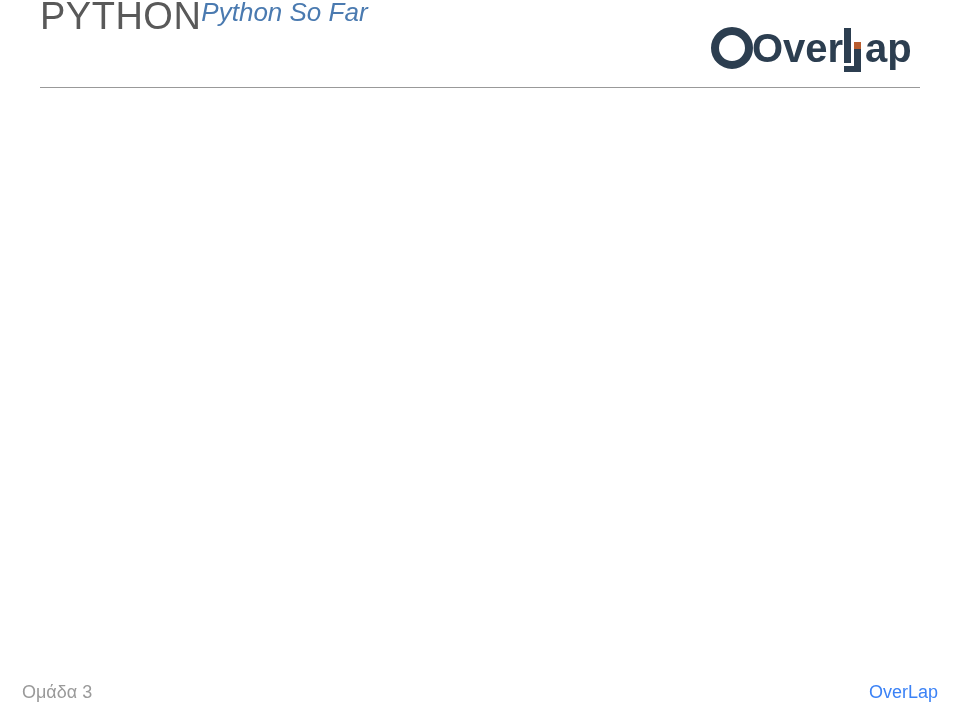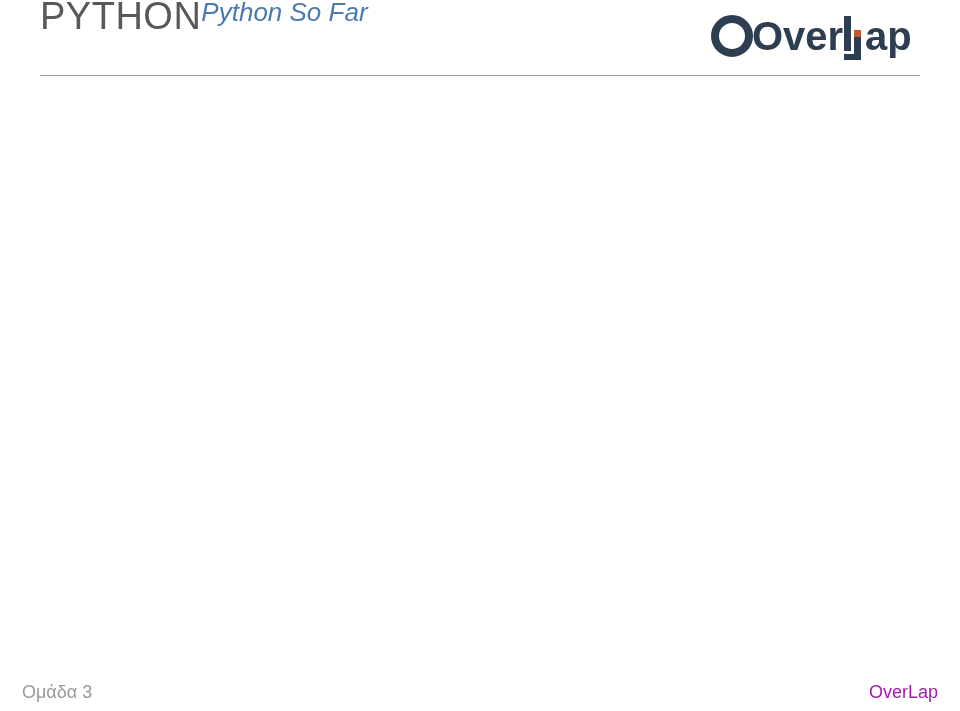--- a/index.html
+++ b/index.html
@@ -31,21 +31,21 @@
       letter-spacing: 0.5px;
       margin-top: -5px;
     }
     .subtitle {
       font-size: 26px;
       color: #4a7ab0;
       font-style: italic;
       margin-top: -3px;
     }
     .logo {
-      margin-top: 8px;
+      margin-top: 20px;
       margin-right: -5px;
     }
     .logo svg {
       width: 215px;
       height: 55px;
     }
     .divider {
       margin: 8px 40px 0 40px;
       border: none;
       border-top: 1px solid #999;
@@ -68,21 +68,21 @@
       bottom: 8px;
       left: 0;
       right: 0;
       display: flex;
       justify-content: space-between;
       padding: 0 22px 0 22px;
       font-size: 18px;
       color: #9a9a9a;
     }
     .footer-right {
-      color: #a21caf;
+      color: #3b82f6;
     }
   </style>
 </head>
 <body>
 
 <div class="header">
   <div class="title-block">
     <div class="title">PYTHON</div>
     <div class="subtitle">Python So Far</div>
   </div>

